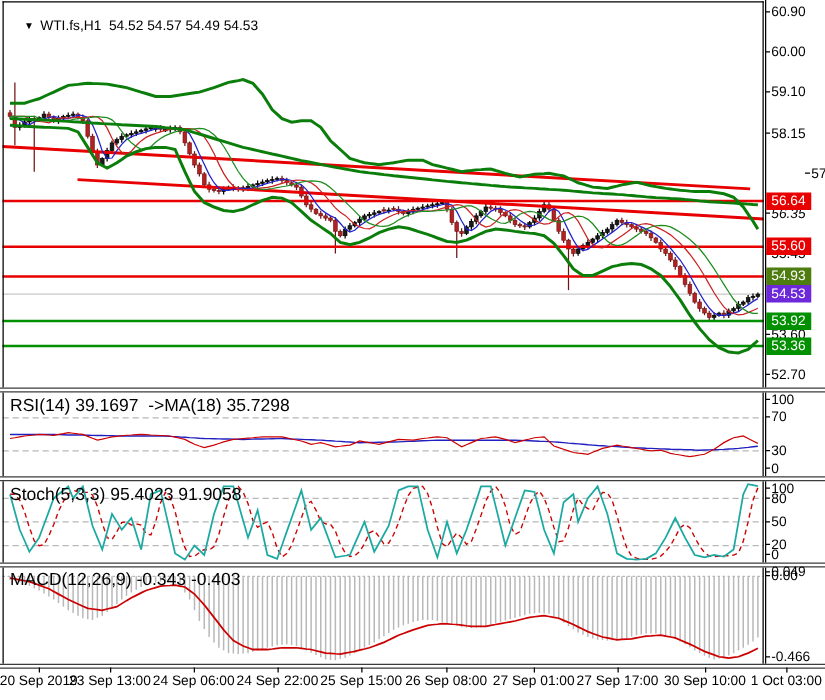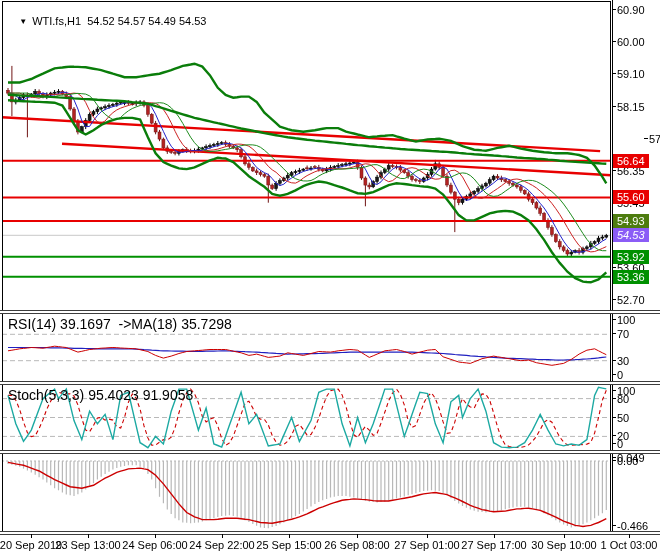--- a/index.html
+++ b/index.html
@@ -538,40 +538,41 @@
 
   <div class="plot-frame"></div>
   <div class="axis-line"></div>
 
   <div class="title">
     <span class="tri">▼</span><span>WTI.fs,H1</span><span>  </span><span>54.52 54.57 54.49 54.53</span>
   </div>
 
   <div class="plabel" style="top:316px">RSI(14) 39.1697  -&gt;MA(18) 35.7298</div>
   <div class="plabel" style="top:387px">Stoch(5,3,3) 95.4023 91.9058</div>
+  <div class="plabel" style="top:455px">MACD(12,26,9) -0.343 -0.403</div>
 
   <div class="divider" style="top:310px"></div>
   <div class="divider" style="top:381px"></div>
   <div class="divider" style="top:450px"></div>
   <div class="divider" style="top:531px"></div>
 
   <div id="price-axis">
       <div class="axis-label" style="top: 4px;"><i></i>60.90</div>
       <div class="axis-label" style="top: 36px;"><i></i>60.00</div>
       <div class="axis-label" style="top: 68px;"><i></i>59.10</div>
       <div class="axis-label" style="top: 101px;"><i></i>58.15</div>
       <div class="axis-label" style="top: 133px; margin-left: 32px;"><i></i>57.25</div>
-      <div class="axis-label" style="top: 165px;"><i></i>56.35</div>
+      <div class="axis-label" style="top: 165px; font-style: italic;"><i></i>56.35</div>
       <div class="axis-label" style="top: 197px;"><i></i>55.45</div>
       <div class="axis-label" style="top: 262px;"><i></i>53.60</div>
       <div class="axis-label" style="top: 294px; text-align: center;"><i></i>52.70</div>
       <div class="badge" style="top: 154px; background: rgb(232, 0, 0);">56.64</div>
       <div class="badge" style="top: 190px; background: rgb(232, 0, 0);">55.60</div>
       <div class="badge" style="top: 214px; background: #4d7c0f;">54.93</div>
-      <div class="badge" style="top: 228px; background: #8b5cf6; font-style: italic;">54.53</div>
+      <div class="badge" style="top: 228px; background: #6d28d9;">54.53</div>
       <div class="badge" style="top: 250px; background: rgb(0, 144, 0);">53.92</div>
       <div class="badge" style="top: 270px; background: rgb(0, 144, 0);">53.36</div>
       <div class="axis-label" style="top: 314px;"><i></i>100</div>
       <div class="axis-label" style="top: 328px;"><i></i>70</div>
       <div class="axis-label" style="top: 355px;"><i></i>30</div>
       <div class="axis-label" style="top: 369px;"><i></i>0</div>
       <div class="axis-label" style="top: 385px;"><i></i>100</div>
       <div class="axis-label" style="top: 393px;"><i></i>80</div>
       <div class="axis-label" style="top: 412px;"><i></i>50</div>
       <div class="axis-label" style="top: 430px;"><i></i>20</div>

